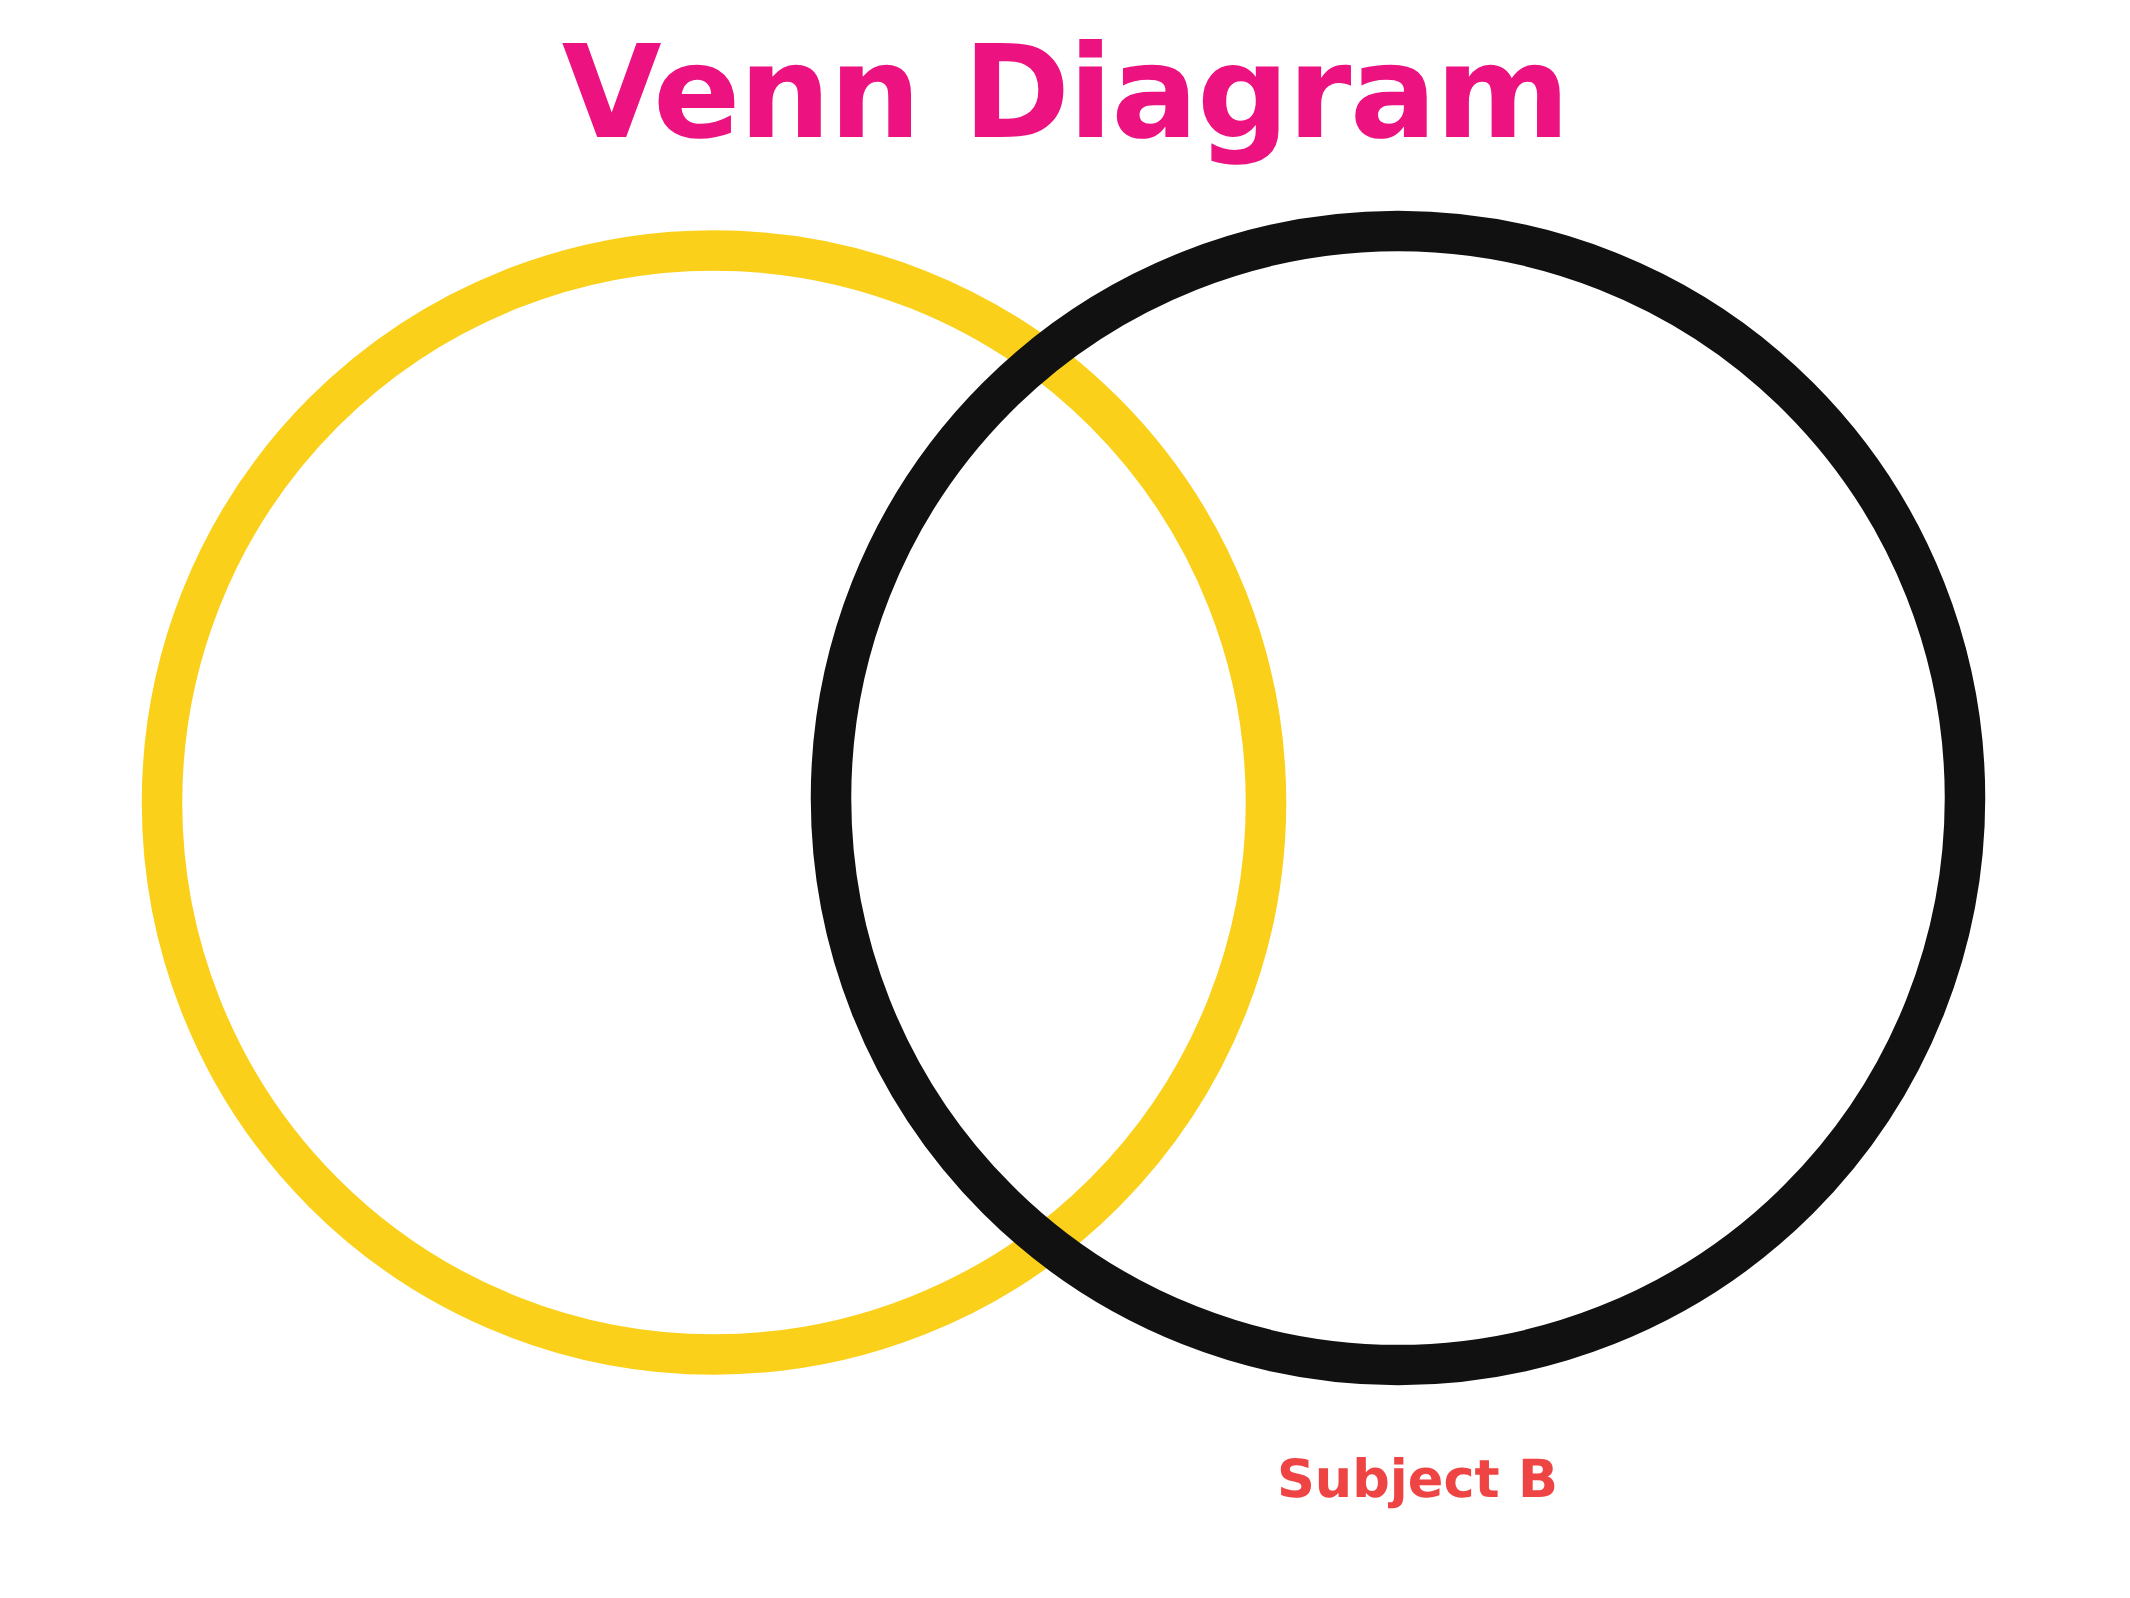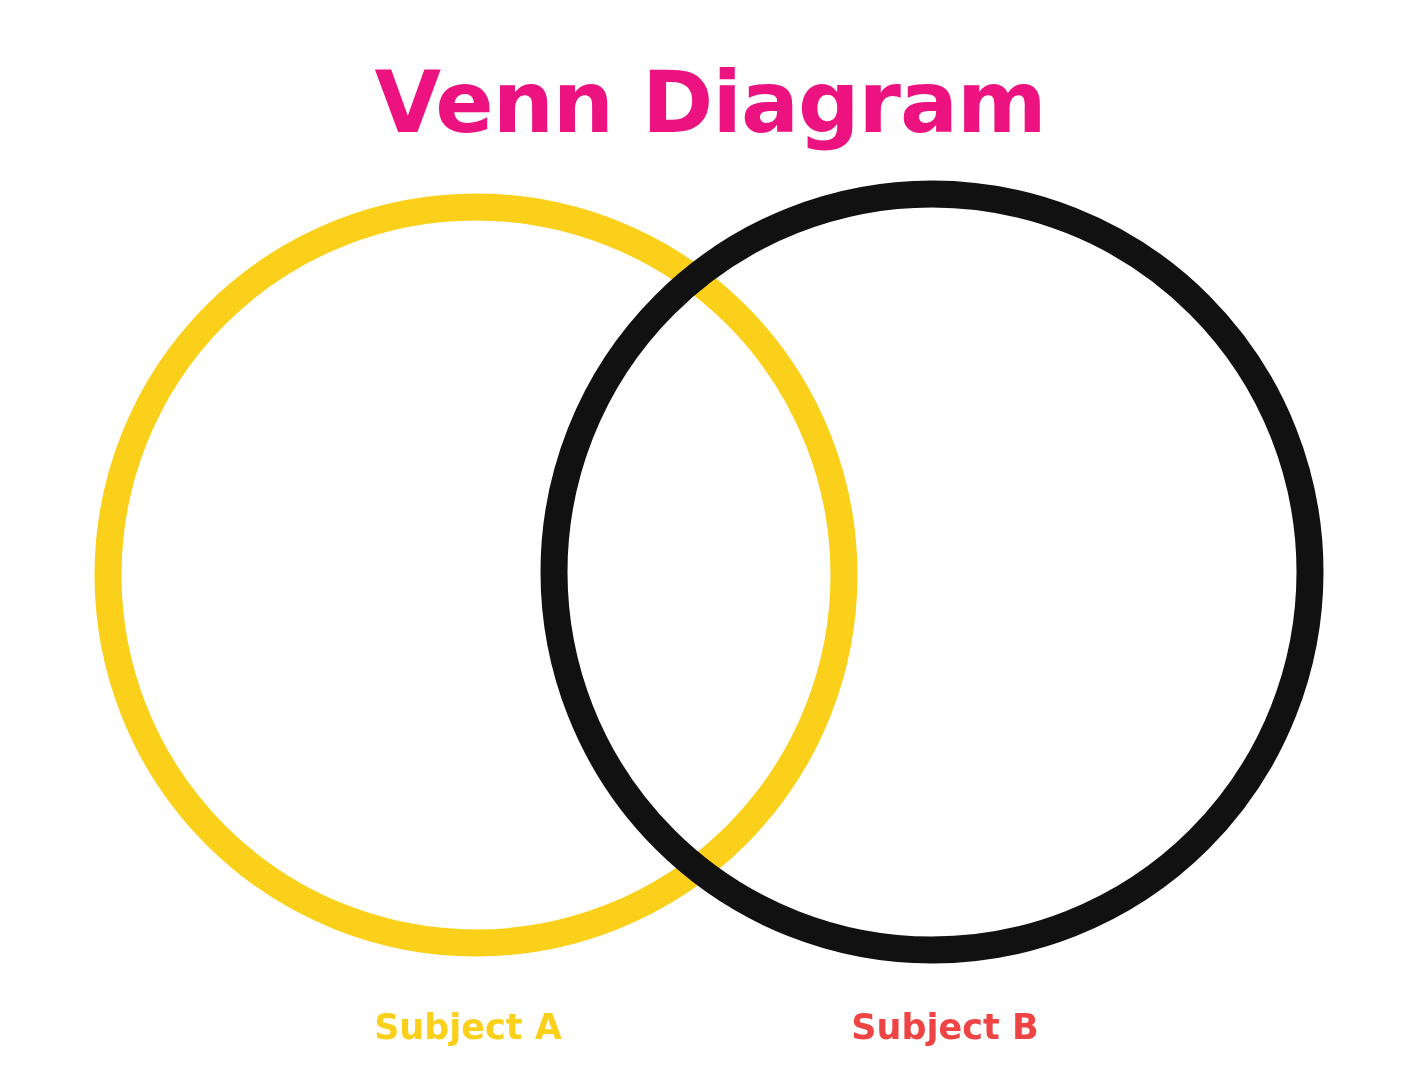--- a/index.html
+++ b/index.html
@@ -11,21 +11,20 @@
     height: 1065px;
     background: #ffffff;
     font-family: "Liberation Sans", sans-serif;
     overflow: hidden;
   }
   #venn-page {
     position: relative;
     width: 1420px;
     height: 805px;
     background: #ffffff;
-    margin-top: 40px;
   }
   #diagram-title {
     position: absolute;
     left: 0;
     top: 14px;
     width: 1420px;
     text-align: center;
     font-family: "DejaVu Sans", "Liberation Sans", sans-serif;
     font-weight: bold;
     font-size: 86px;
@@ -73,17 +72,16 @@
 
 <div id="venn-page" style="background: rgb(255, 255, 255);">
 
   <div id="diagram-title" style="color: rgb(236, 18, 128);">Venn Diagram</div>
 
   <svg id="venn-svg" viewBox="0 0 1420 1065" xmlns="http://www.w3.org/2000/svg">
     <circle id="circle-set-a" cx="476" cy="535" r="368" fill="none" stroke="#fbd01a" stroke-width="27"></circle>
     <circle id="circle-set-b" cx="932" cy="532" r="378" fill="none" stroke="#111111" stroke-width="27"></circle>
   </svg>
 
-  <div class="set-label" id="label-subject-a" style="color: rgb(251, 208, 26);">Subject A</div>
 
   <div class="set-label" id="label-subject-b" style="color: #ef4444;">Subject B</div>
 
 </div>
 
 </body></html>

